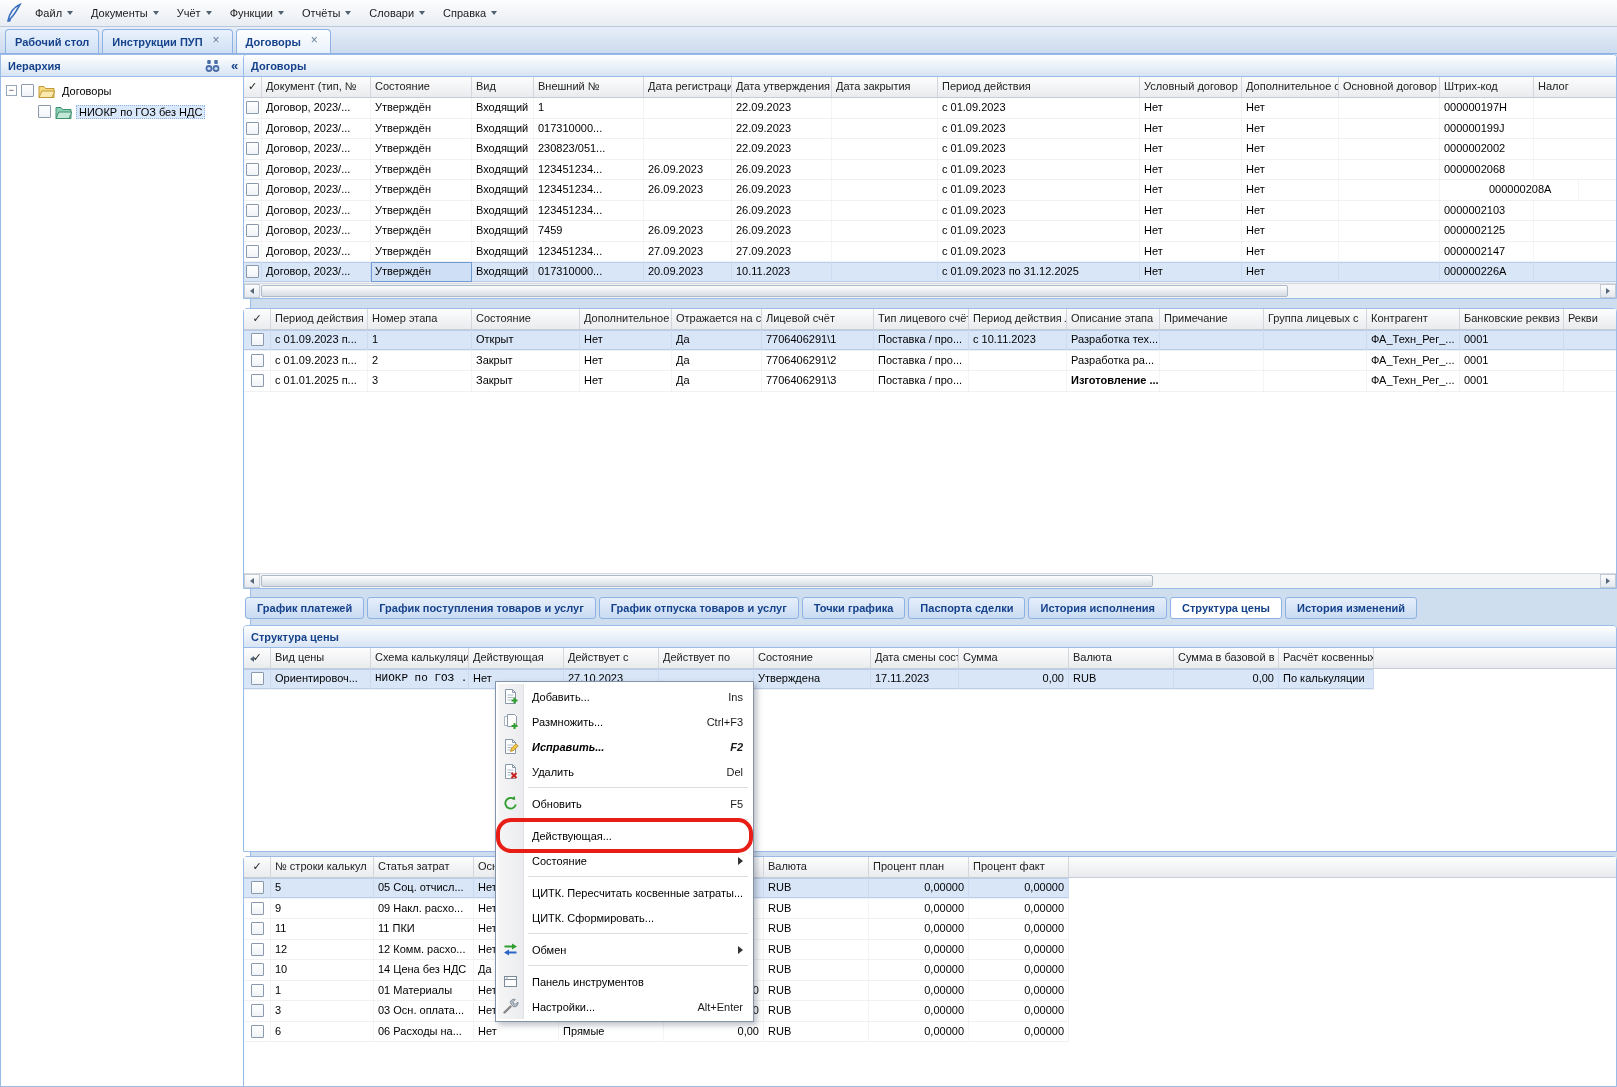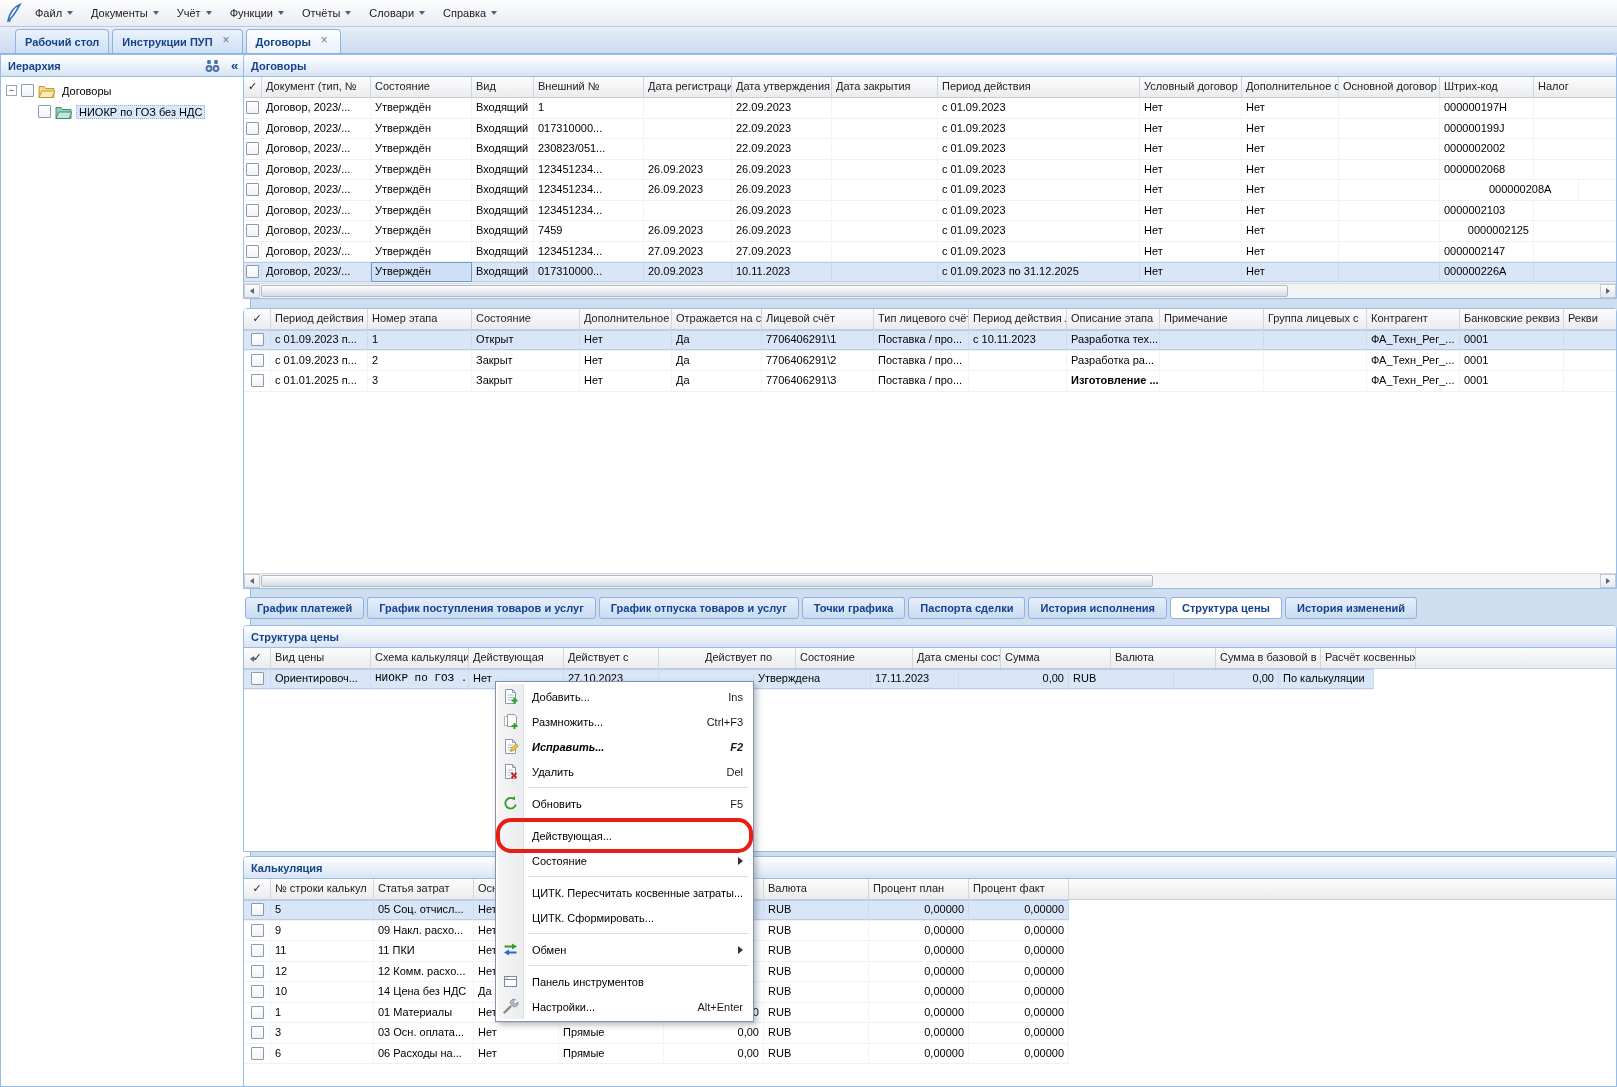--- a/index.html
+++ b/index.html
@@ -6,21 +6,21 @@
 html,body{width:1617px;height:1087px;}
 body{position:relative;font-family:"Liberation Sans","DejaVu Sans",sans-serif;font-size:11px;color:#000;background:#cfdeef;overflow:hidden;}
 
 
 .menubar{position:absolute;left:0;top:0;width:1617px;height:27px;background:linear-gradient(#fdfdfe,#e8edf3);border-bottom:1px solid #bac9da;display:flex;align-items:center;padding-left:5px;z-index:5;}
 .logo{display:flex;align-items:center;margin-right:3px;}
 .menu-item{display:flex;align-items:center;gap:5px;padding:5px 9px;cursor:default;color:#1a1a1a;}
 .caret{width:0;height:0;border-left:3.5px solid transparent;border-right:3.5px solid transparent;border-top:4px solid #4f6170;}
 
 
-.tabbar{position:absolute;left:0;top:27px;width:1617px;height:27px;background:linear-gradient(#e7eef8,#ccdbee);border-bottom:1px solid #8db2e3;display:flex;align-items:flex-end;padding-left:15px;}
+.tabbar{position:absolute;left:0;top:27px;width:1617px;height:27px;background:linear-gradient(#e7eef8,#ccdbee);border-bottom:1px solid #8db2e3;display:flex;align-items:flex-end;padding-left:5px;}
 #tabs{display:flex;gap:3px;align-items:flex-end;}
 .tab{height:24px;display:flex;align-items:center;gap:7px;padding:0 9px;border:1px solid #8db2e3;border-bottom:none;border-radius:4px 4px 0 0;background:linear-gradient(#eaf2fd,#cfe0f4);color:#15428b;font-weight:bold;cursor:default;}
 .tab.active{background:linear-gradient(#fdfefe,#e8f1fb);}
 .tab-close{width:13px;height:13px;line-height:11px;text-align:center;color:#667d99;font-weight:normal;font-size:12px;border-radius:2px;cursor:pointer;}
 
 
 .panel{position:absolute;background:#fff;border:1px solid #99bbe8;border-radius:4px 4px 0 0;}
 .panel-hdr{height:22px;background:linear-gradient(#ffffff,#d7e4f4);border-bottom:1px solid #99bbe8;display:flex;align-items:center;gap:5px;padding:0 7px;color:#15428b;font-weight:bold;border-radius:3px 3px 0 0;}
 .spacer{flex:1;}
 .hdr-btn{display:flex;align-items:center;justify-content:center;width:17px;height:16px;border:1px solid transparent;border-radius:2px;color:#15428b;font-size:13px;cursor:pointer;}
@@ -316,21 +316,21 @@
           <div class="g-c" style="width: 101px;">Утверждён</div>
           <div class="g-c" style="width: 62px;">Входящий</div>
           <div class="g-c" style="width: 110px;">7459</div>
           <div class="g-c" style="width: 88px;">26.09.2023</div>
           <div class="g-c" style="width: 100px;">26.09.2023</div>
           <div class="g-c" style="width: 106px;"></div>
           <div class="g-c" style="width: 202px;">с 01.09.2023</div>
           <div class="g-c" style="width: 102px;">Нет</div>
           <div class="g-c" style="width: 97px;">Нет</div>
           <div class="g-c" style="width: 101px;"></div>
-          <div class="g-c" style="width: 94px; text-align: right;">0000002125</div>
+          <div class="g-c" style="width: 94px;">0000002125</div>
           <div class="g-c" style="width: 90px;"></div>
         </div>
         <div class="g-row">
           <div class="g-c chk" style="width: 18px;">
             <span class="checkbox"></span>
           </div>
           <div class="g-c" style="width: 109px;">Договор, 2023/...</div>
           <div class="g-c" style="width: 101px;">Утверждён</div>
           <div class="g-c" style="width: 62px;">Входящий</div>
           <div class="g-c" style="width: 110px;">123451234...</div>
@@ -480,21 +480,21 @@
   <div class="panel-hdr">
     <span>Структура цены</span>
   </div>
   <div class="grid" style="height:203px;">
       <div class="g-hdr">
         <div class="g-hc chk" style="width: 27px;">✓</div>
         <div class="g-hc" style="width: 100px;">Вид цены</div>
         <div class="g-hc" style="width: 98px;">Схема калькуляци</div>
         <div class="g-hc" style="width: 95px;">Действующая</div>
         <div class="g-hc" style="width: 95px;">Действует с</div>
-        <div class="g-hc" style="width: 95px; margin-left: 42px;">Действует по</div>
+        <div class="g-hc" style="width: 95px;">Действует по</div>
         <div class="g-hc" style="width: 117px;">Состояние</div>
         <div class="g-hc" style="width: 88px;">Дата смены состо</div>
         <div class="g-hc" style="width: 110px;">Сумма</div>
         <div class="g-hc" style="width: 105px;">Валюта</div>
         <div class="g-hc" style="width: 105px;">Сумма в базовой в</div>
         <div class="g-hc" style="width: 95px;">Расчёт косвенных</div>
       </div>
       <div>
         <div class="g-row sel">
           <div class="g-c chk" style="width: 27px;">
@@ -513,23 +513,20 @@
           <div class="g-c" style="width: 95px;">По калькуляции</div>
         </div>
       </div>
     </div>
   <div class="mini-scroll">
       <span class="tri-l"></span>
     </div>
 </div>
 
 <div class="panel" style="left:243px;top:856px;width:1374px;height:231px;">
-  <div class="panel-hdr">
-    <span>Калькуляция</span>
-  </div>
   <div class="grid" style="height:207px;">
       <div class="g-hdr">
         <div class="g-hc chk" style="width: 27px;">✓</div>
         <div class="g-hc" style="width: 103px;">№ строки калькул</div>
         <div class="g-hc" style="width: 100px;">Статья затрат</div>
         <div class="g-hc" style="width: 85px;">Осн</div>
         <div class="g-hc" style="width: 105px;"></div>
         <div class="g-hc" style="width: 100px;"></div>
         <div class="g-hc" style="width: 105px;">Валюта</div>
         <div class="g-hc" style="width: 100px;">Процент план</div>

